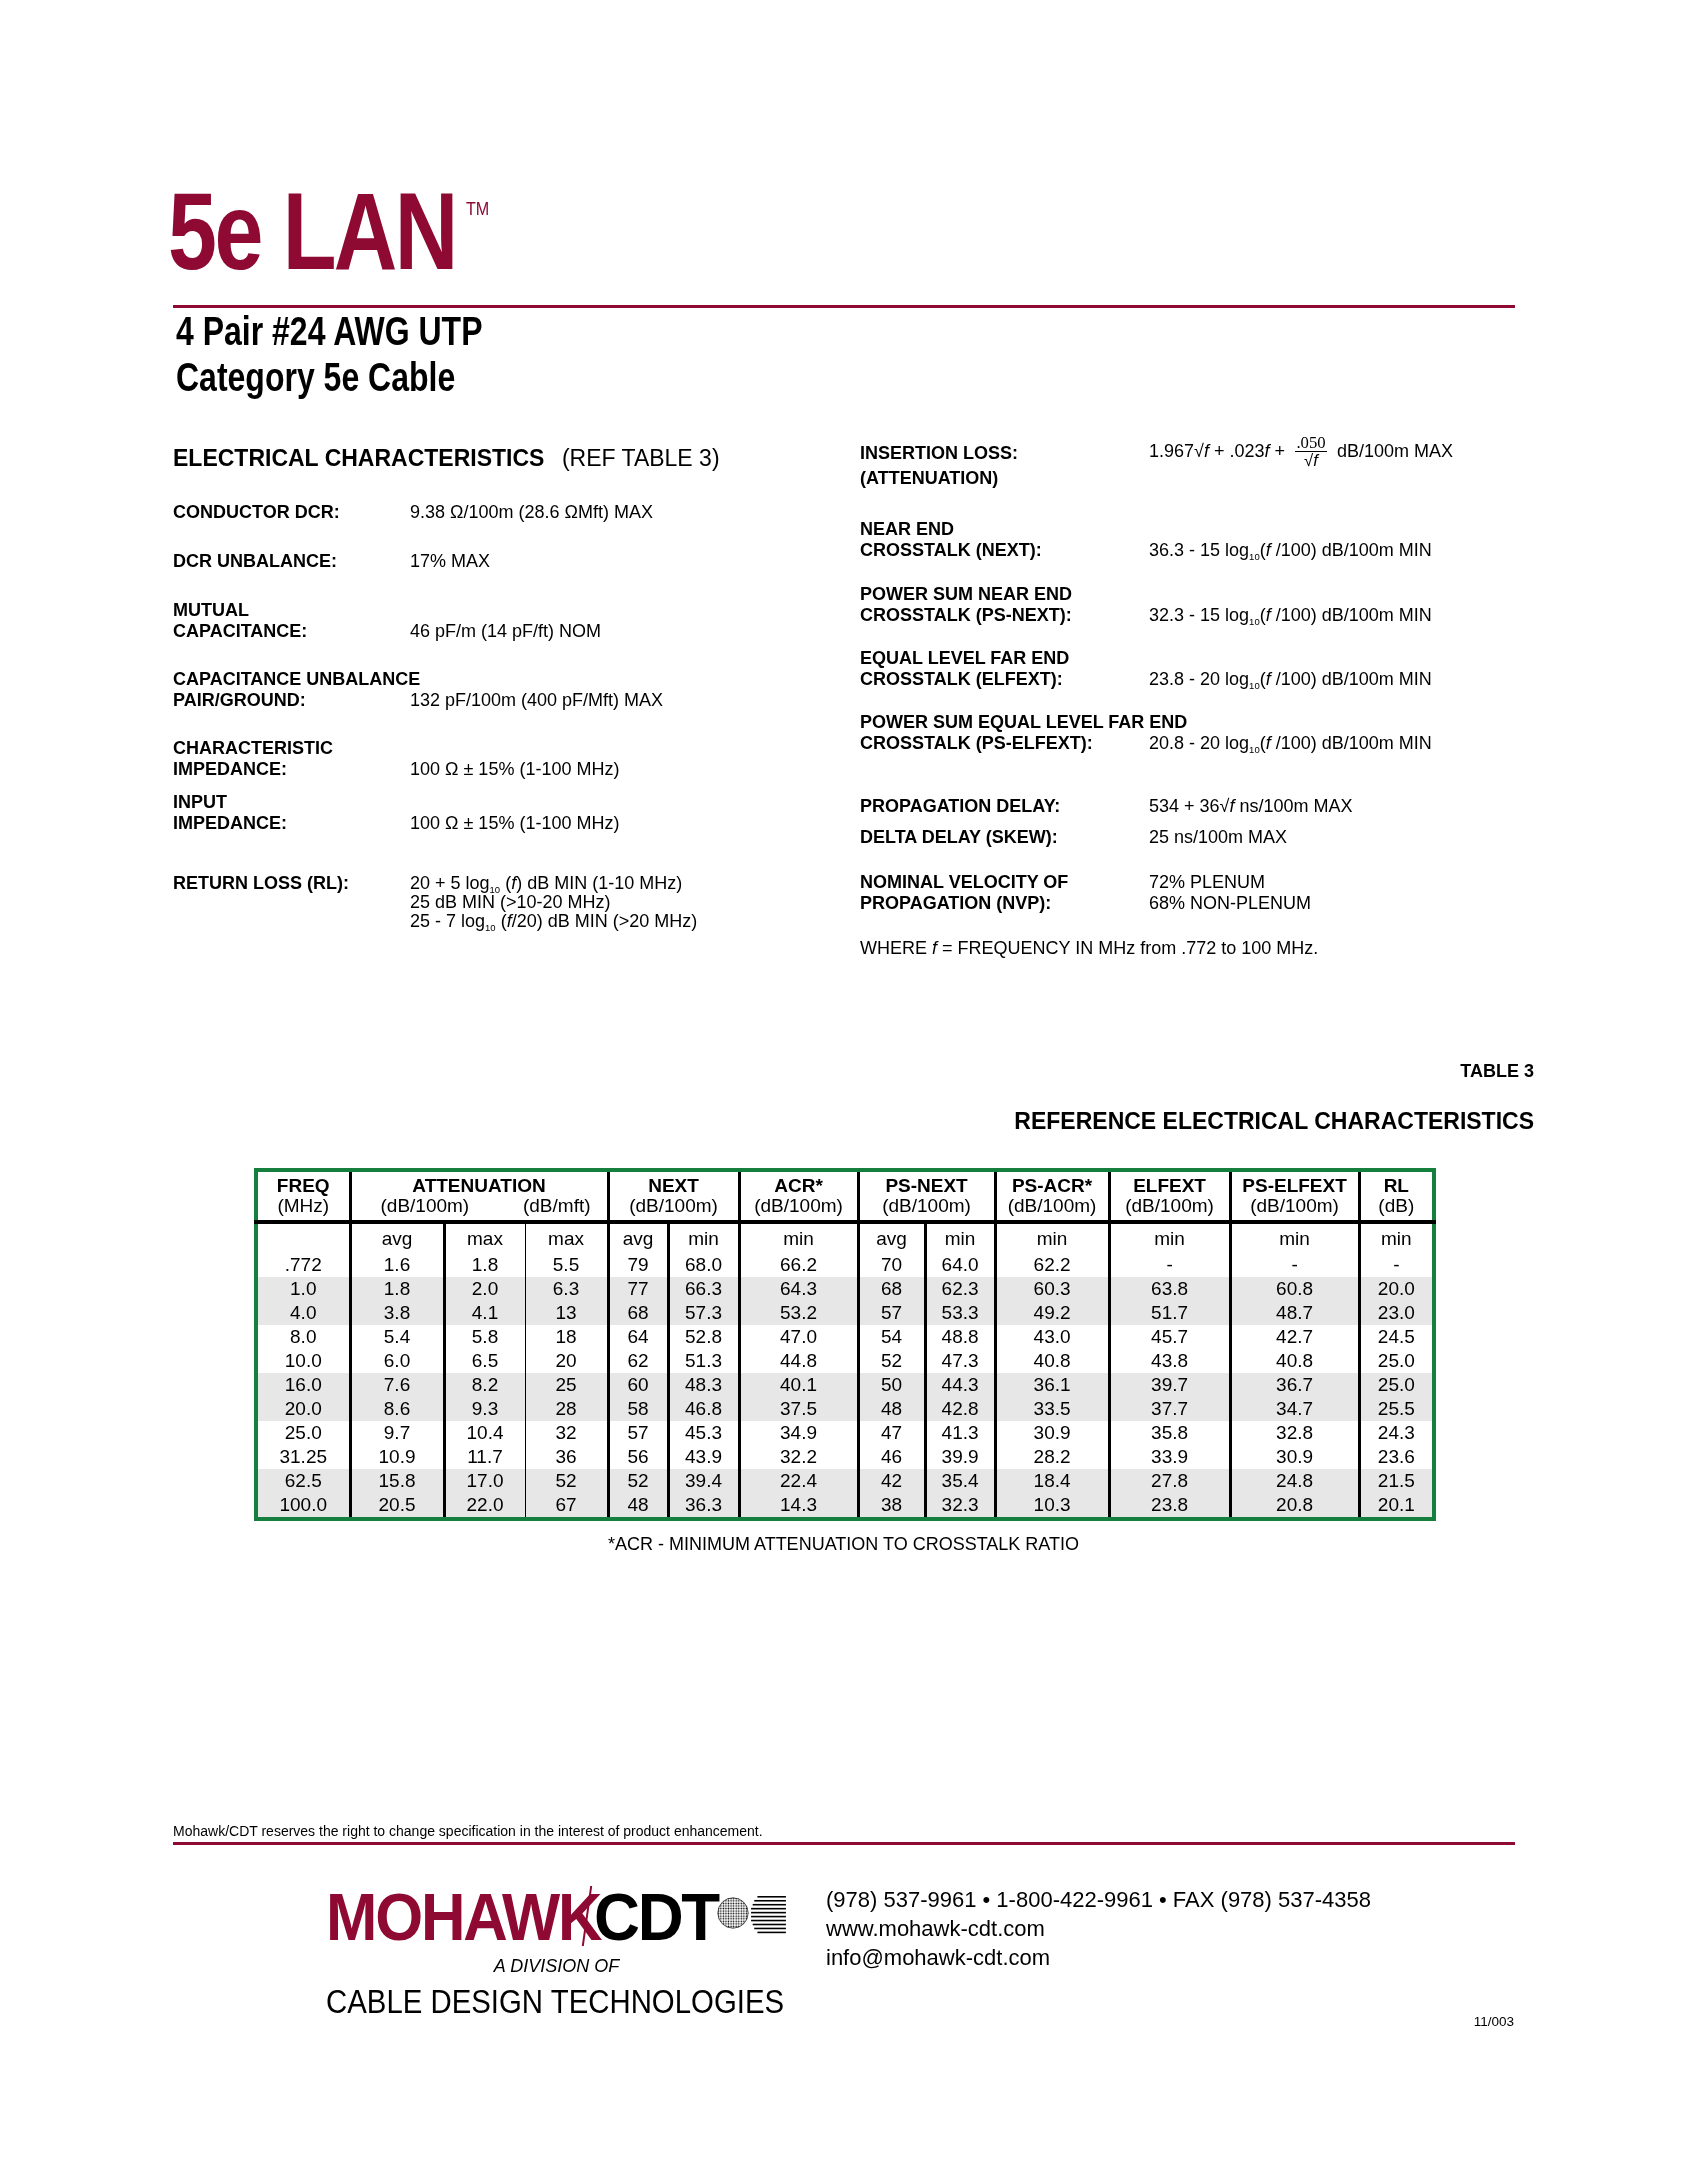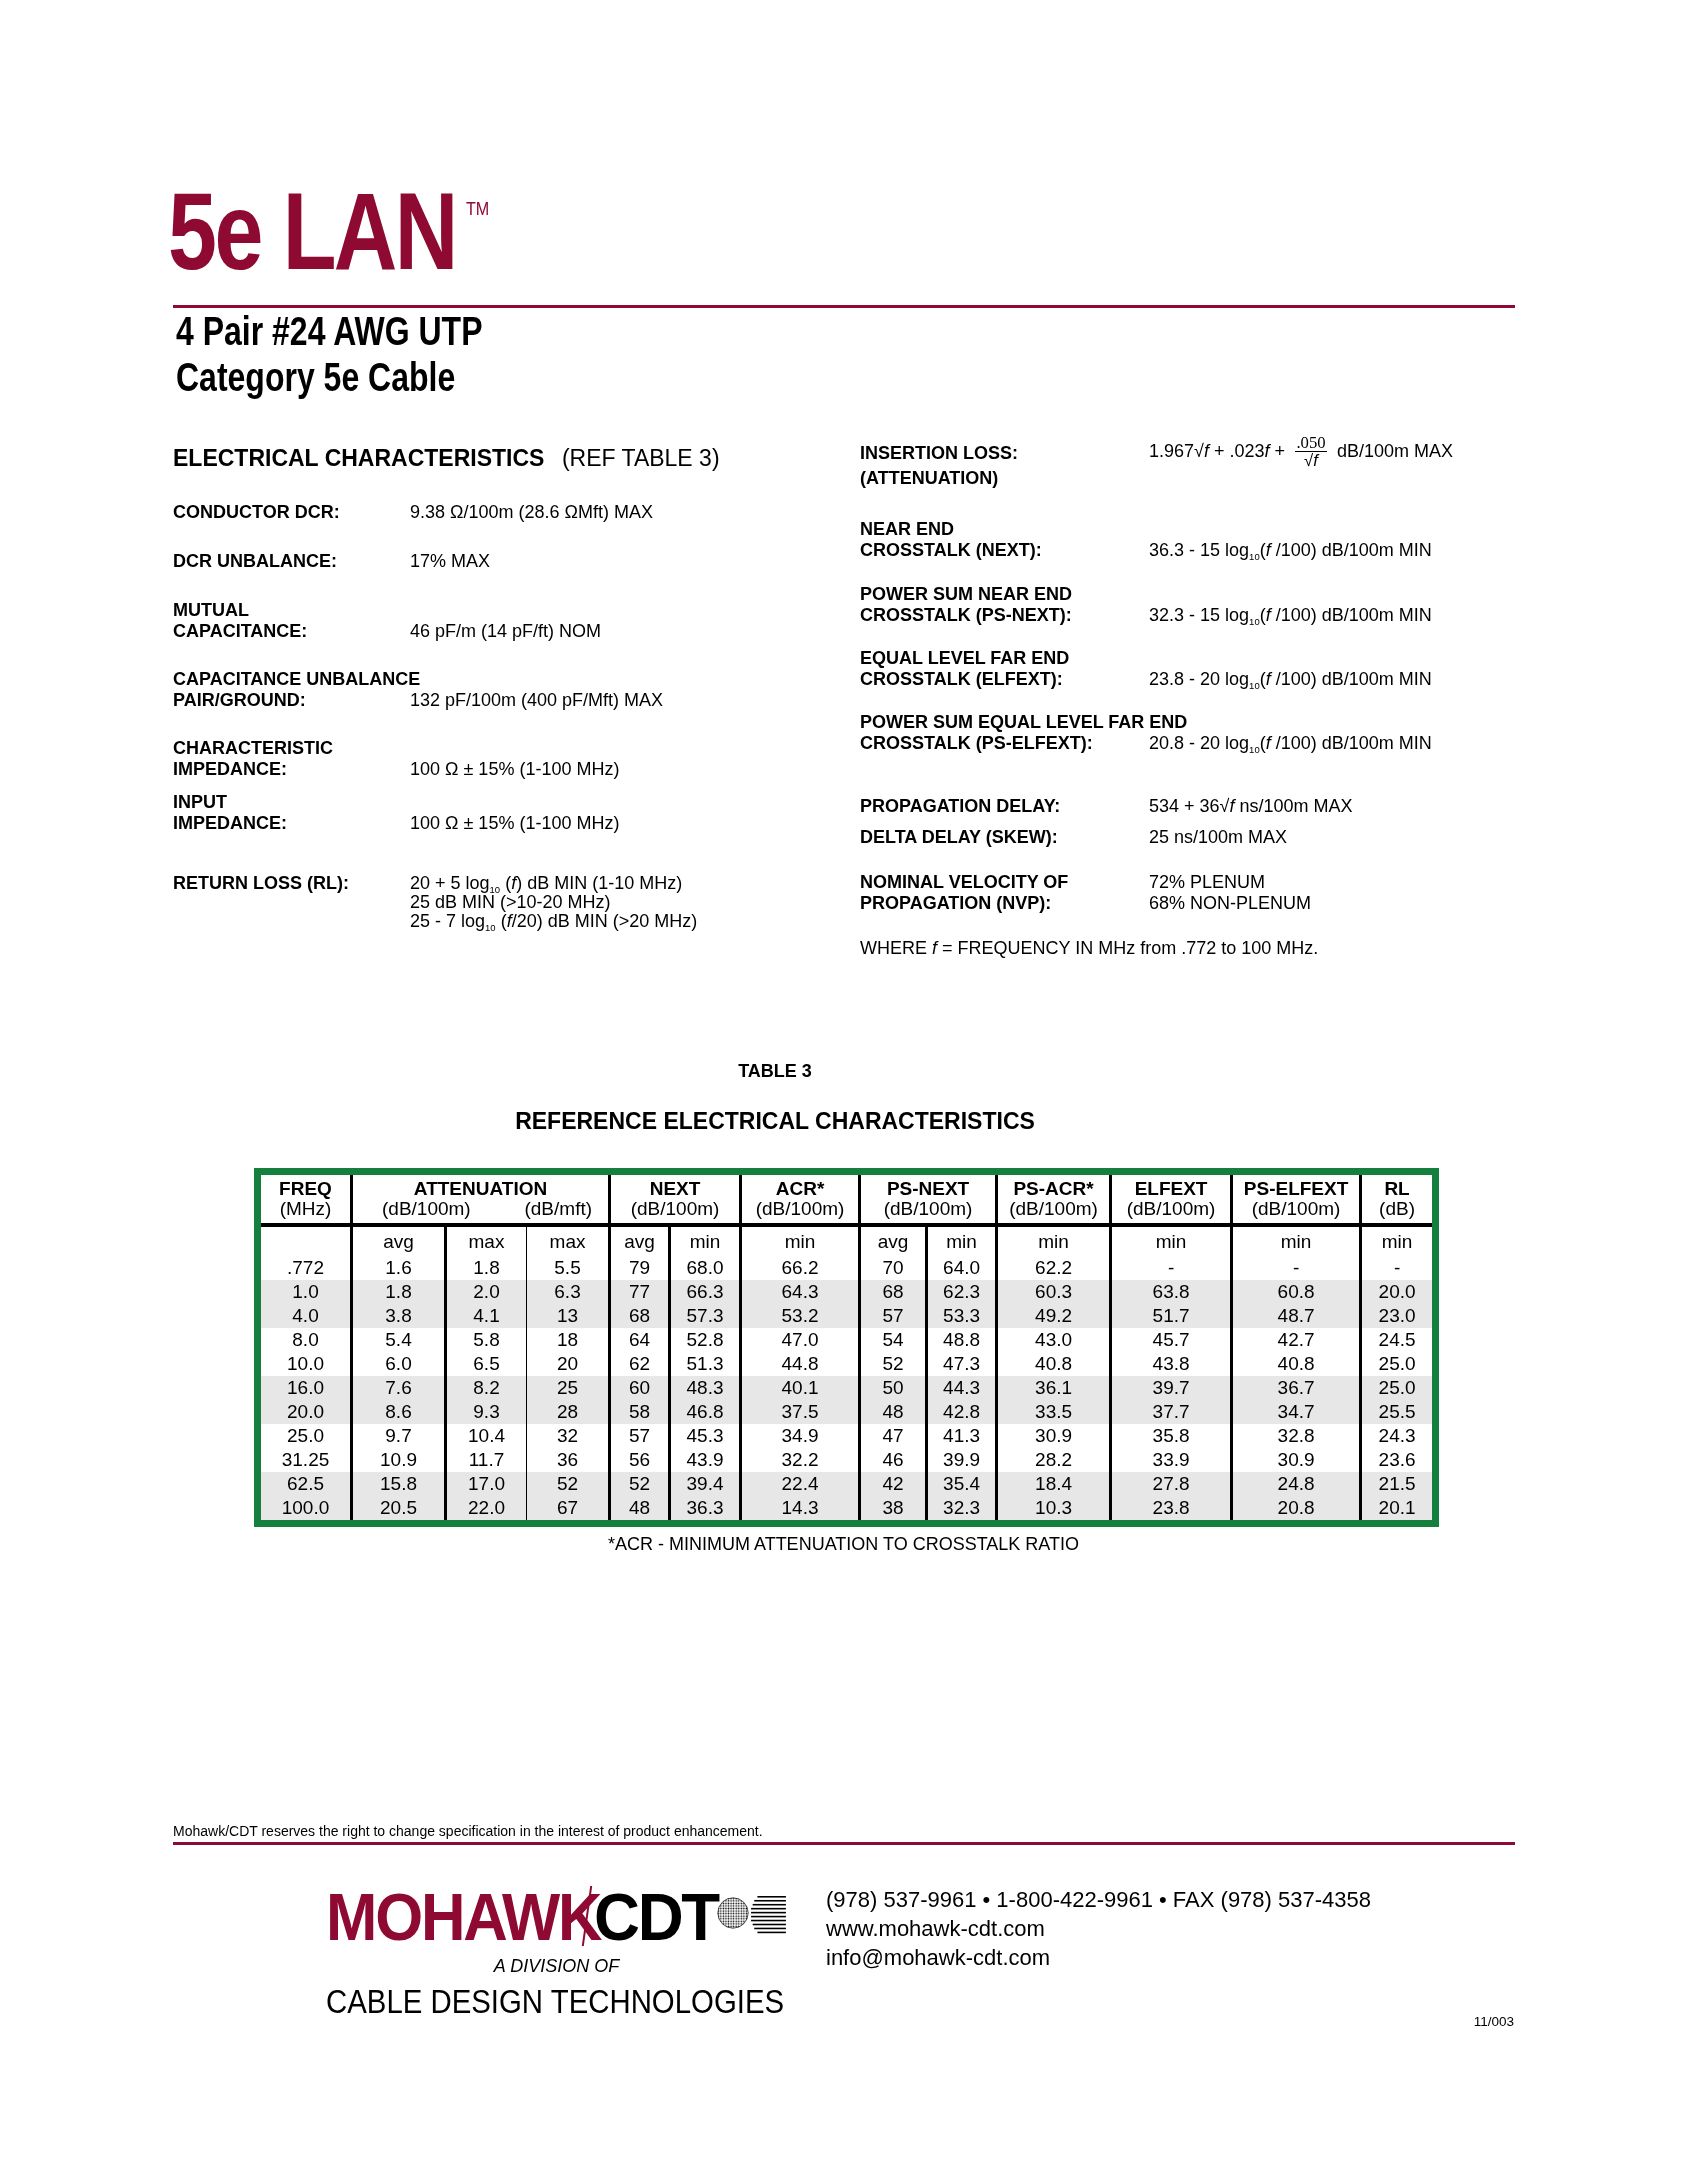--- a/index.html
+++ b/index.html
@@ -21,23 +21,23 @@
   .spec { font-size:18px; line-height:20.6px; white-space:nowrap; }
   .spec .lbl { position:absolute; left:0; font-weight:bold; }
   .spec .val { position:absolute; }
   .sub { font-size:9.5px; vertical-align:-4px; }
   .it { font-style:italic; }
   .frac { display:inline-block; vertical-align:middle; text-align:center; margin:0 4.8px; font-size:16.7px; line-height:17.5px; }
   .frac .num { display:block; border-bottom:1.6px solid #000; padding:0 1.6px;font-family:Liberation Serif, serif; }
   .frac .den { display:block; }
 
   
-  .tcap { width:1534px; left:8px; text-align:center; font-weight:bold; white-space:nowrap; }
+  .tcap { width:1534px; left:0; text-align:right; font-weight:bold; white-space:nowrap; }
   table.ref { position:absolute; left:254px; top:1168px; width:1179px; border-collapse:collapse;
-              font-size:19px; border:7px solid #15803d; table-layout:fixed; }
+              font-size:19px; border:4px solid #15803d; table-layout:fixed; }
   table.ref th { font-weight:normal; padding:0; border-left:3.2px solid #000; border-bottom:4px solid #000;
                  height:48px; line-height:20px; text-align:center; vertical-align:middle; }
   table.ref th:first-child { border-left:none; }
   table.ref th .h { font-weight:bold; display:block; }
   table.ref th .u { display:block; }
   table.ref th.att .u { display:flex; justify-content:space-between; padding:0 16px 0 29px; }
   table.ref td { padding:0; height:24px; line-height:24px; text-align:center; border-left:3.2px solid #000; }
   table.ref td:first-child { border-left:none; }
   table.ref td.thin { border-left:1.6px solid #000; }
   table.ref tr.sh td { height:27px; line-height:29px; }

